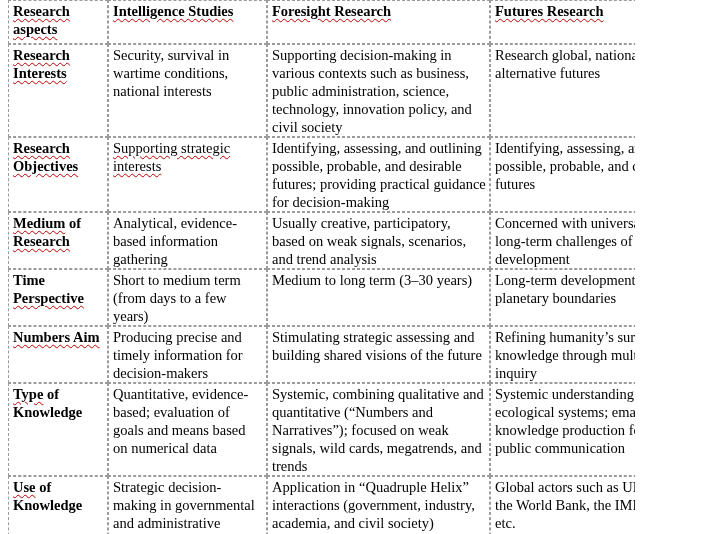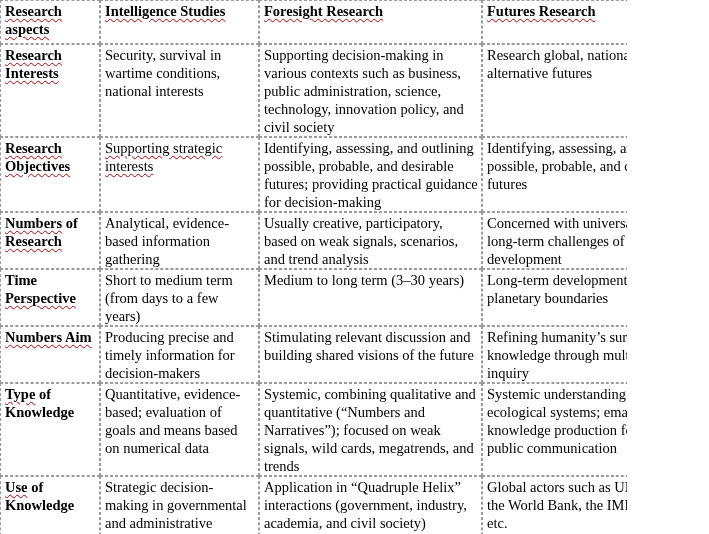--- a/index.html
+++ b/index.html
@@ -8,20 +8,21 @@
     background: #ffffff;
     width: 709px;
     font-family: "Liberation Serif", "DejaVu Serif", serif;
     color: #000000;
   }
   .page {
     width: 627px;
     height: 534px;
     overflow: hidden;
     background: #ffffff;
+    padding-left: 8px;
   }
   table.doc-table {
     border-collapse: separate;
     border-spacing: 0;
     table-layout: fixed;
     width: 708px;
     margin: 0;
   }
   table.doc-table td {
     border: 1px dashed #9b9b9b;
@@ -79,35 +80,35 @@
           <td><span>Supporting decision-making in various contexts such as business, public administration, science, technology, innovation policy, and civil society</span></td>
           <td><span>Research global, national, and local alternative futures</span></td>
         </tr>
         <tr>
           <td><span class="sq">Research Objectives</span></td>
           <td><span class="sq">Supporting strategic interests</span></td>
           <td><span>Identifying, assessing, and outlining possible, probable, and desirable futures; providing practical guidance for decision-making</span></td>
           <td><span>Identifying, assessing, and outlining possible, probable, and desirable futures</span></td>
         </tr>
         <tr>
-          <td><span class="sq">Numbers</span><span> of </span><span class="sq">Research</span></td>
+          <td><span class="sq">Medium</span><span> of </span><span class="sq">Research</span></td>
           <td><span>Analytical, evidence-based information gathering</span></td>
           <td><span>Usually creative, participatory, based on weak signals, scenarios, and trend analysis</span></td>
           <td><span>Concerned with universal issues and long-term challenges of sustainable development</span></td>
         </tr>
         <tr>
           <td><span>Time </span><span class="sq">Perspective</span></td>
           <td><span>Short to medium term (from days to a few years)</span></td>
           <td><span>Medium to long term (3–30 years)</span></td>
           <td><span>Long-term development, relevant for planetary boundaries</span></td>
         </tr>
         <tr>
           <td><span class="sq">Numbers Aim</span></td>
           <td><span>Producing precise and timely information for decision-makers</span></td>
-          <td><span>Stimulating relevant discussion and building shared visions of the future</span></td>
+          <td><span>Stimulating strategic assessing and building shared visions of the future</span></td>
           <td><span>Refining humanity’s survival knowledge through multidisciplinary inquiry</span></td>
         </tr>
         <tr>
           <td><span class="sq">Type</span><span> of Knowledge</span></td>
           <td><span>Quantitative, evidence-based; evaluation of goals and means based on numerical data</span></td>
           <td><span>Systemic, combining qualitative and quantitative (“Numbers and Narratives”); focused on weak signals, wild cards, megatrends, and trends</span></td>
           <td><span>Systemic understanding of social and ecological systems; emancipatory knowledge production for media and public communication</span></td>
         </tr>
         <tr>
           <td><span class="sq">Use</span><span> of Knowledge</span></td>

